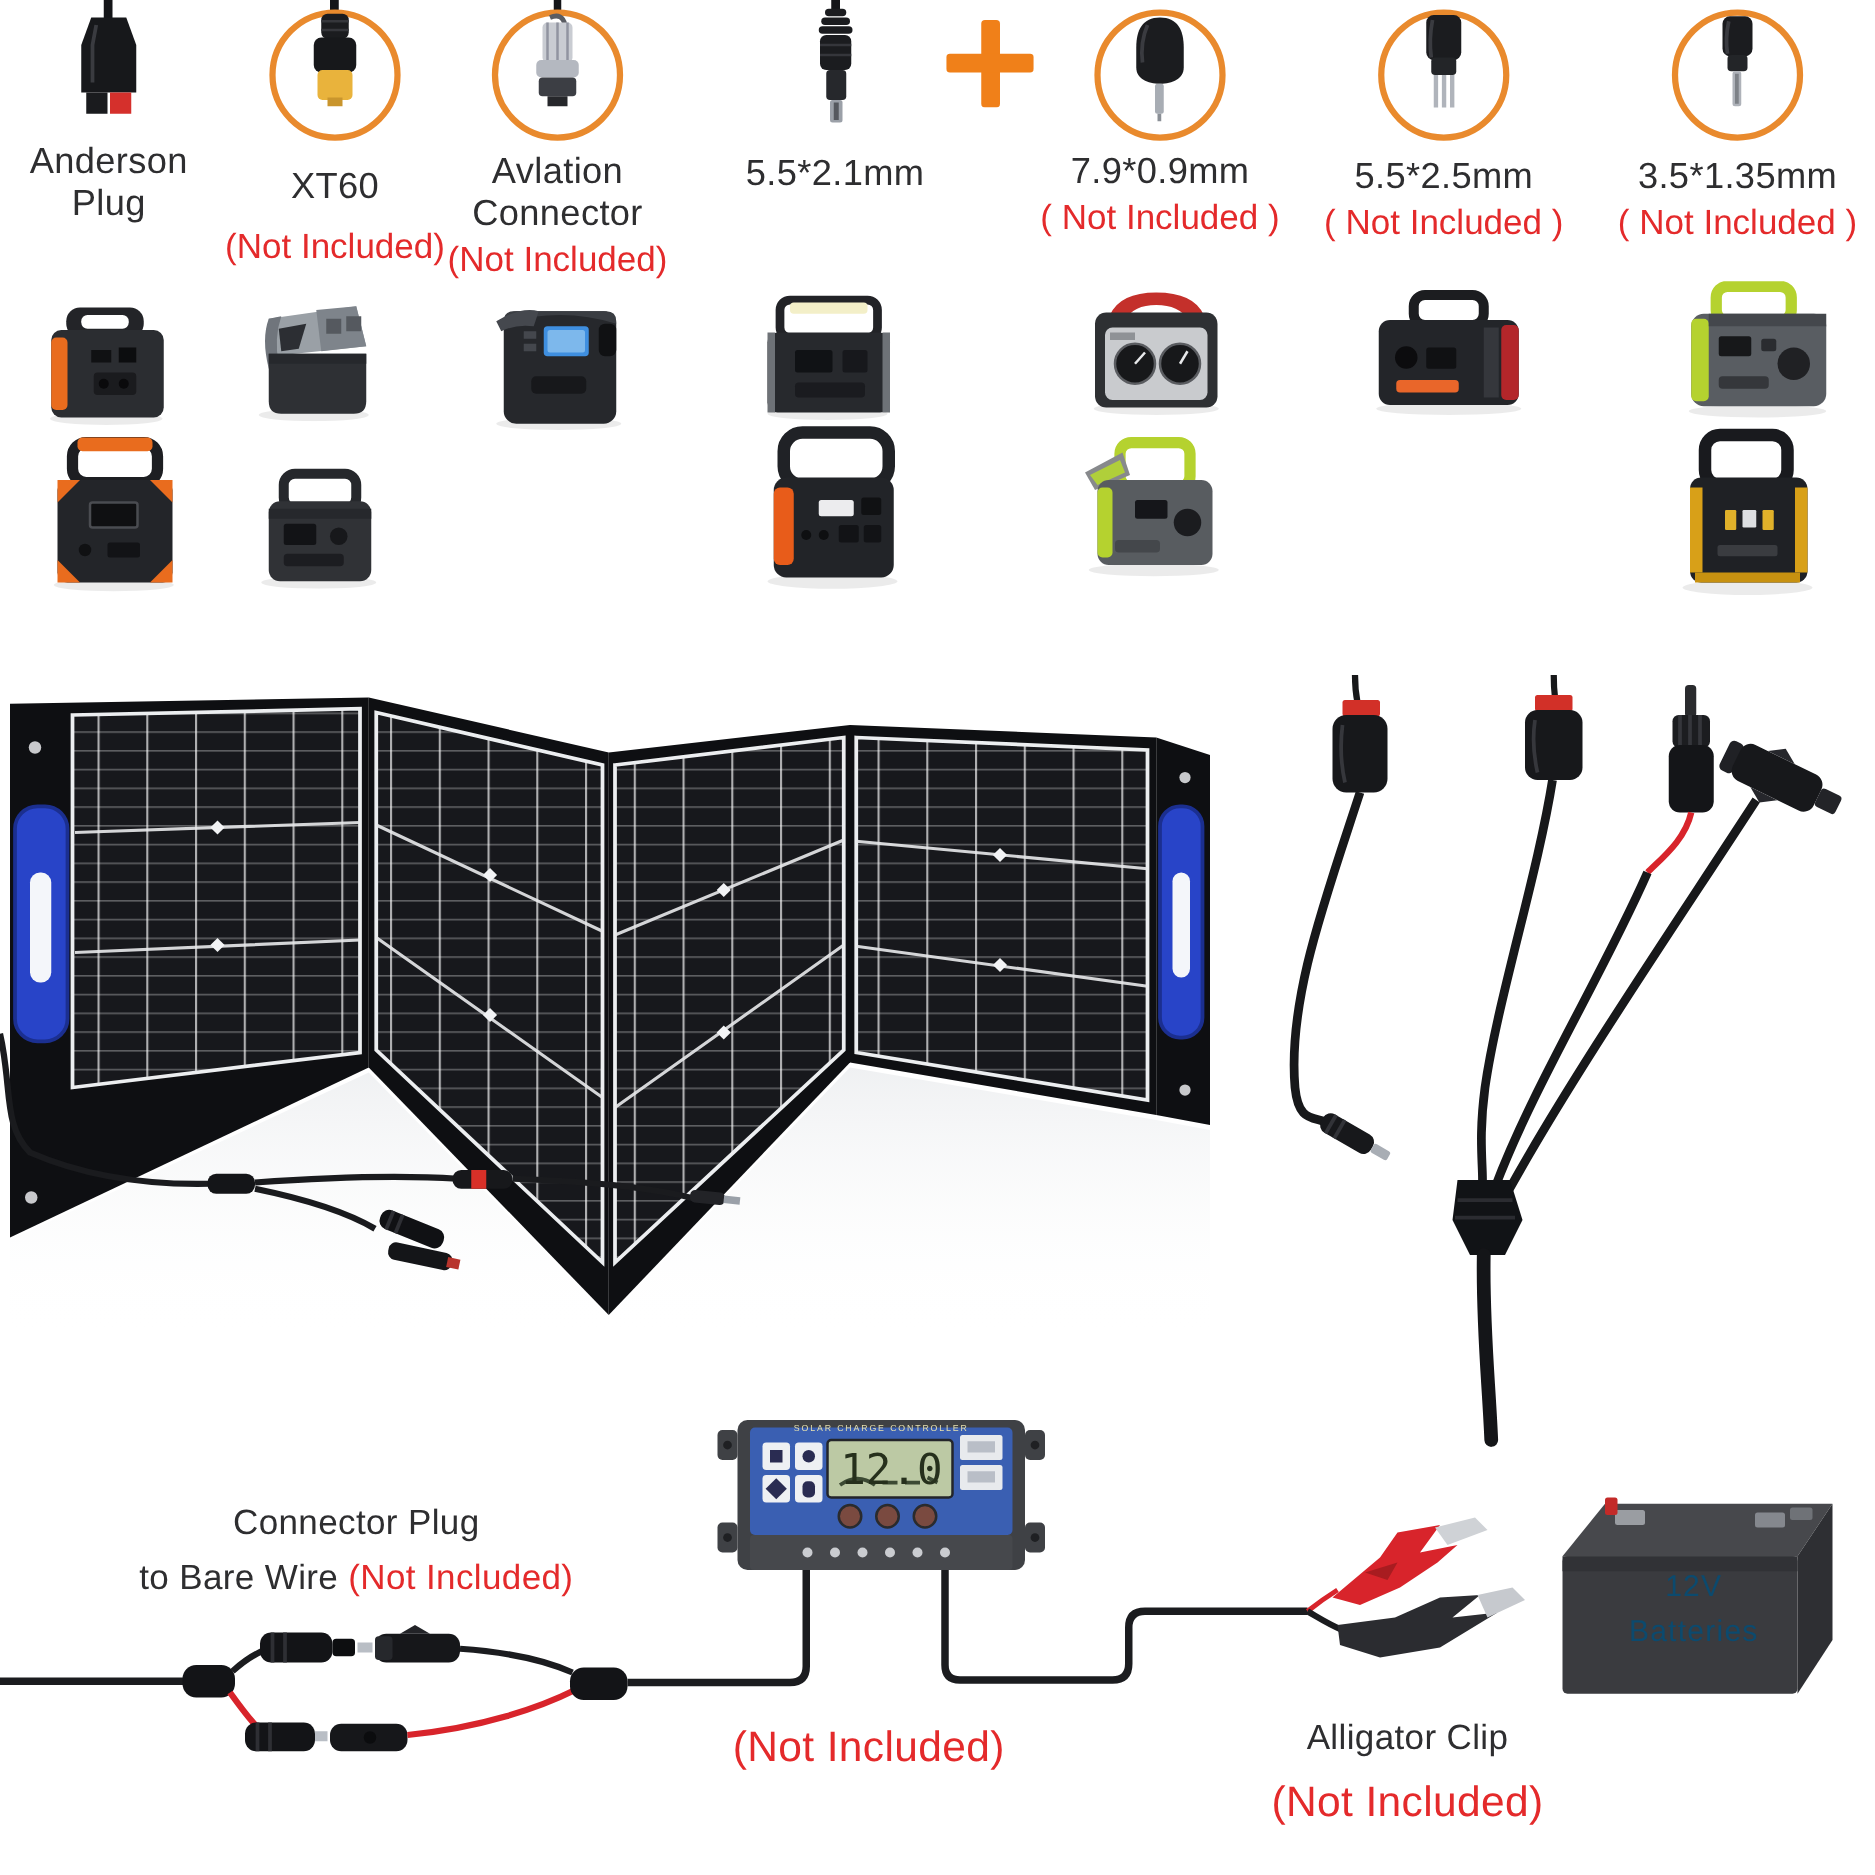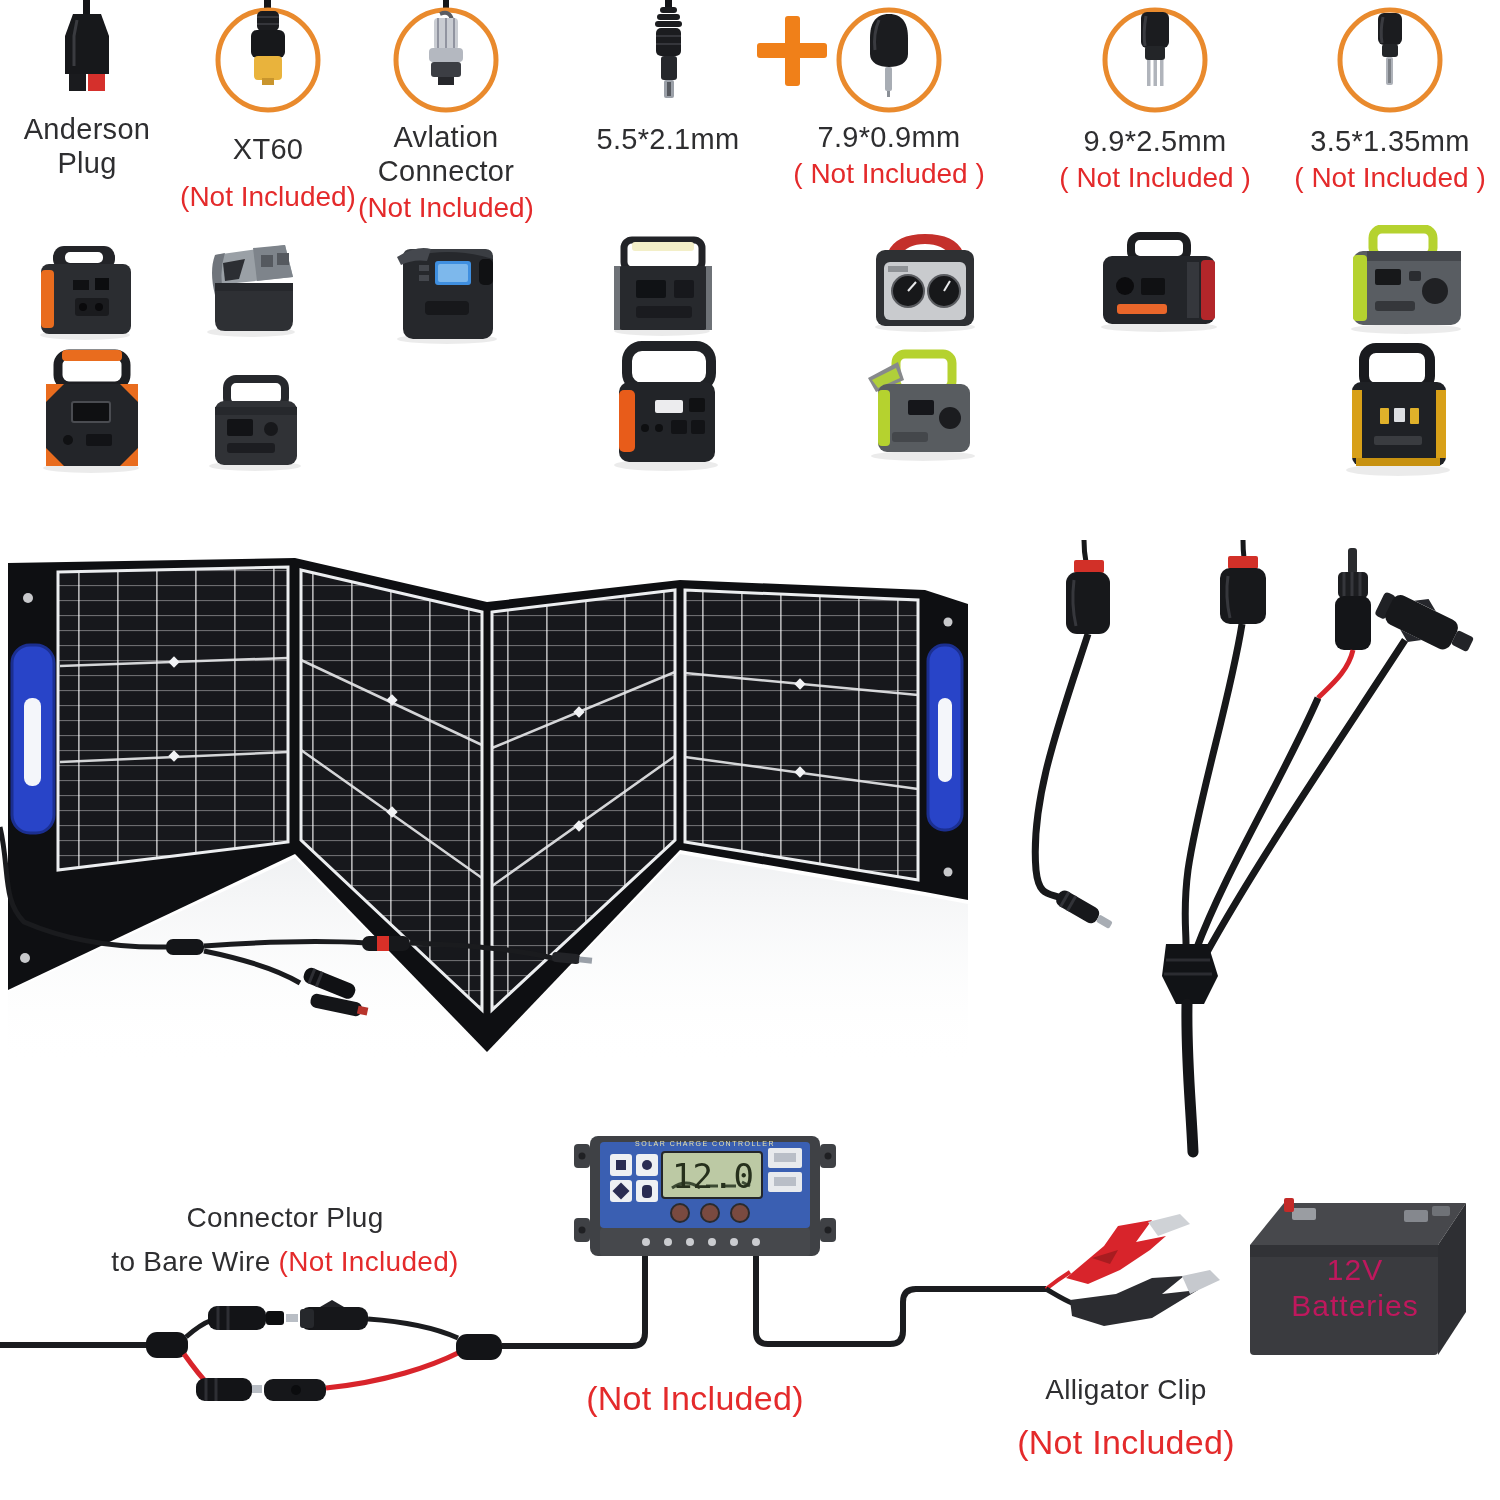--- a/index.html
+++ b/index.html
@@ -7,21 +7,21 @@
          font-family:"Liberation Sans",sans-serif;}
   .abs{position:absolute;}
   .ccol{position:absolute;top:0;width:230px;text-align:center;}
   .cicon{display:block;margin:0 auto;}
   .clabel{font-size:29px;color:#2e2e30;line-height:34px;letter-spacing:.3px;}
   .cnotice{font-size:28px;color:#e42a2b;line-height:33px;margin-top:3px;}
   .btext{position:absolute;text-align:center;}
   .blabel{font-size:28px;color:#2e2e30;line-height:44px;letter-spacing:.3px;}
   .bnotice{font-size:34px;color:#e42a2b;line-height:44px;letter-spacing:.3px;}
   .inlinered{color:#e42a2b;}
-  .battext{font-size:30px;color:#be185d;line-height:36px;letter-spacing:1px;}
+  .battext{font-size:24px;color:#0c4a6e;line-height:36px;letter-spacing:1px;}
   .ctrl-title{font-size:7px;color:#e6e0ae;letter-spacing:1.5px;white-space:nowrap;overflow:hidden;}
   .lcdval{font-family:"DejaVu Sans Mono",monospace;font-size:34px;color:#26301c;text-align:right;}
   svg{display:block;}
 </style>
 </head>
 <body>
 
 <div id="stage">
 
   <div class="ccol" style="left:-28px;">
@@ -85,21 +85,21 @@
     <div class="clabel" style="margin-top:10px;">5.5*2.1mm</div>
   </div>
 
   <div class="abs" style="left:757px;top:16px;">
     <svg width="70" height="70" viewBox="0 0 70 70">
       <rect x="28" y="0" width="15" height="70" rx="3" fill="#f08019"></rect>
       <rect x="0" y="27" width="70" height="15" rx="3" fill="#f08019"></rect>
     </svg>
   </div>
 
-  <div class="ccol" style="left:774px;">
+  <div class="ccol" style="left:813px;">
     <svg class="cicon" width="116" height="116" viewBox="0 0 116 116">
       <circle cx="58" cy="60" r="50" fill="none" stroke="#e98a2d" stroke-width="5"></circle>
       <path d="M58,14 c14,0 19,10 19,24 v16 c0,9 -9,13 -19,13 c-10,0 -19,-4 -19,-13 v-16 c0,-14 5,-24 19,-24 z" fill="#1b1c1f"></path>
       <path d="M48,20 q-6,14 -4,30" stroke="#3a3b40" stroke-width="3" fill="none"></path>
       <rect x="54" y="67" width="7" height="24" rx="2" fill="#a8adb4"></rect>
       <rect x="56" y="91" width="3" height="6" fill="#8a8f96"></rect>
     </svg>
     <div class="clabel" style="margin-top:4px;">7.9*0.9mm</div>
     <div class="cnotice">( Not Included )</div>
   </div>
@@ -107,21 +107,21 @@
   <div class="ccol" style="left:1040px;">
     <svg class="cicon" width="116" height="116" viewBox="0 0 116 116">
       <circle cx="58" cy="60" r="50" fill="none" stroke="#e98a2d" stroke-width="5"></circle>
       <rect x="44" y="12" width="28" height="36" rx="6" fill="#1b1c1f"></rect>
       <path d="M49,16 q-3,16 -1,30" stroke="#3a3b40" stroke-width="3" fill="none"></path>
       <rect x="48" y="46" width="20" height="14" rx="3" fill="#232528"></rect>
       <rect x="50" y="60" width="3.5" height="26" fill="#b0b4bb"></rect>
       <rect x="56.5" y="60" width="3.5" height="26" fill="#b0b4bb"></rect>
       <rect x="63" y="60" width="3.5" height="26" fill="#b0b4bb"></rect>
     </svg>
-    <div class="clabel" style="margin-top:8px;">9.9*2.5mm</div>
+    <div class="clabel" style="margin-top:8px;">5.5*2.5mm</div>
     <div class="cnotice">( Not Included )</div>
   </div>
 
   <div class="ccol" style="left:1275px;">
     <svg class="cicon" width="116" height="116" viewBox="0 0 116 116">
       <circle cx="58" cy="60" r="50" fill="none" stroke="#e98a2d" stroke-width="5"></circle>
       <rect x="46" y="13" width="24" height="32" rx="6" fill="#1b1c1f"></rect>
       <path d="M51,17 q-3,14 -1,26" stroke="#3a3b40" stroke-width="3" fill="none"></path>
       <rect x="50" y="44" width="16" height="13" rx="3" fill="#232528"></rect>
       <rect x="54" y="57" width="7" height="28" rx="2" fill="#aeb2b9"></rect>

